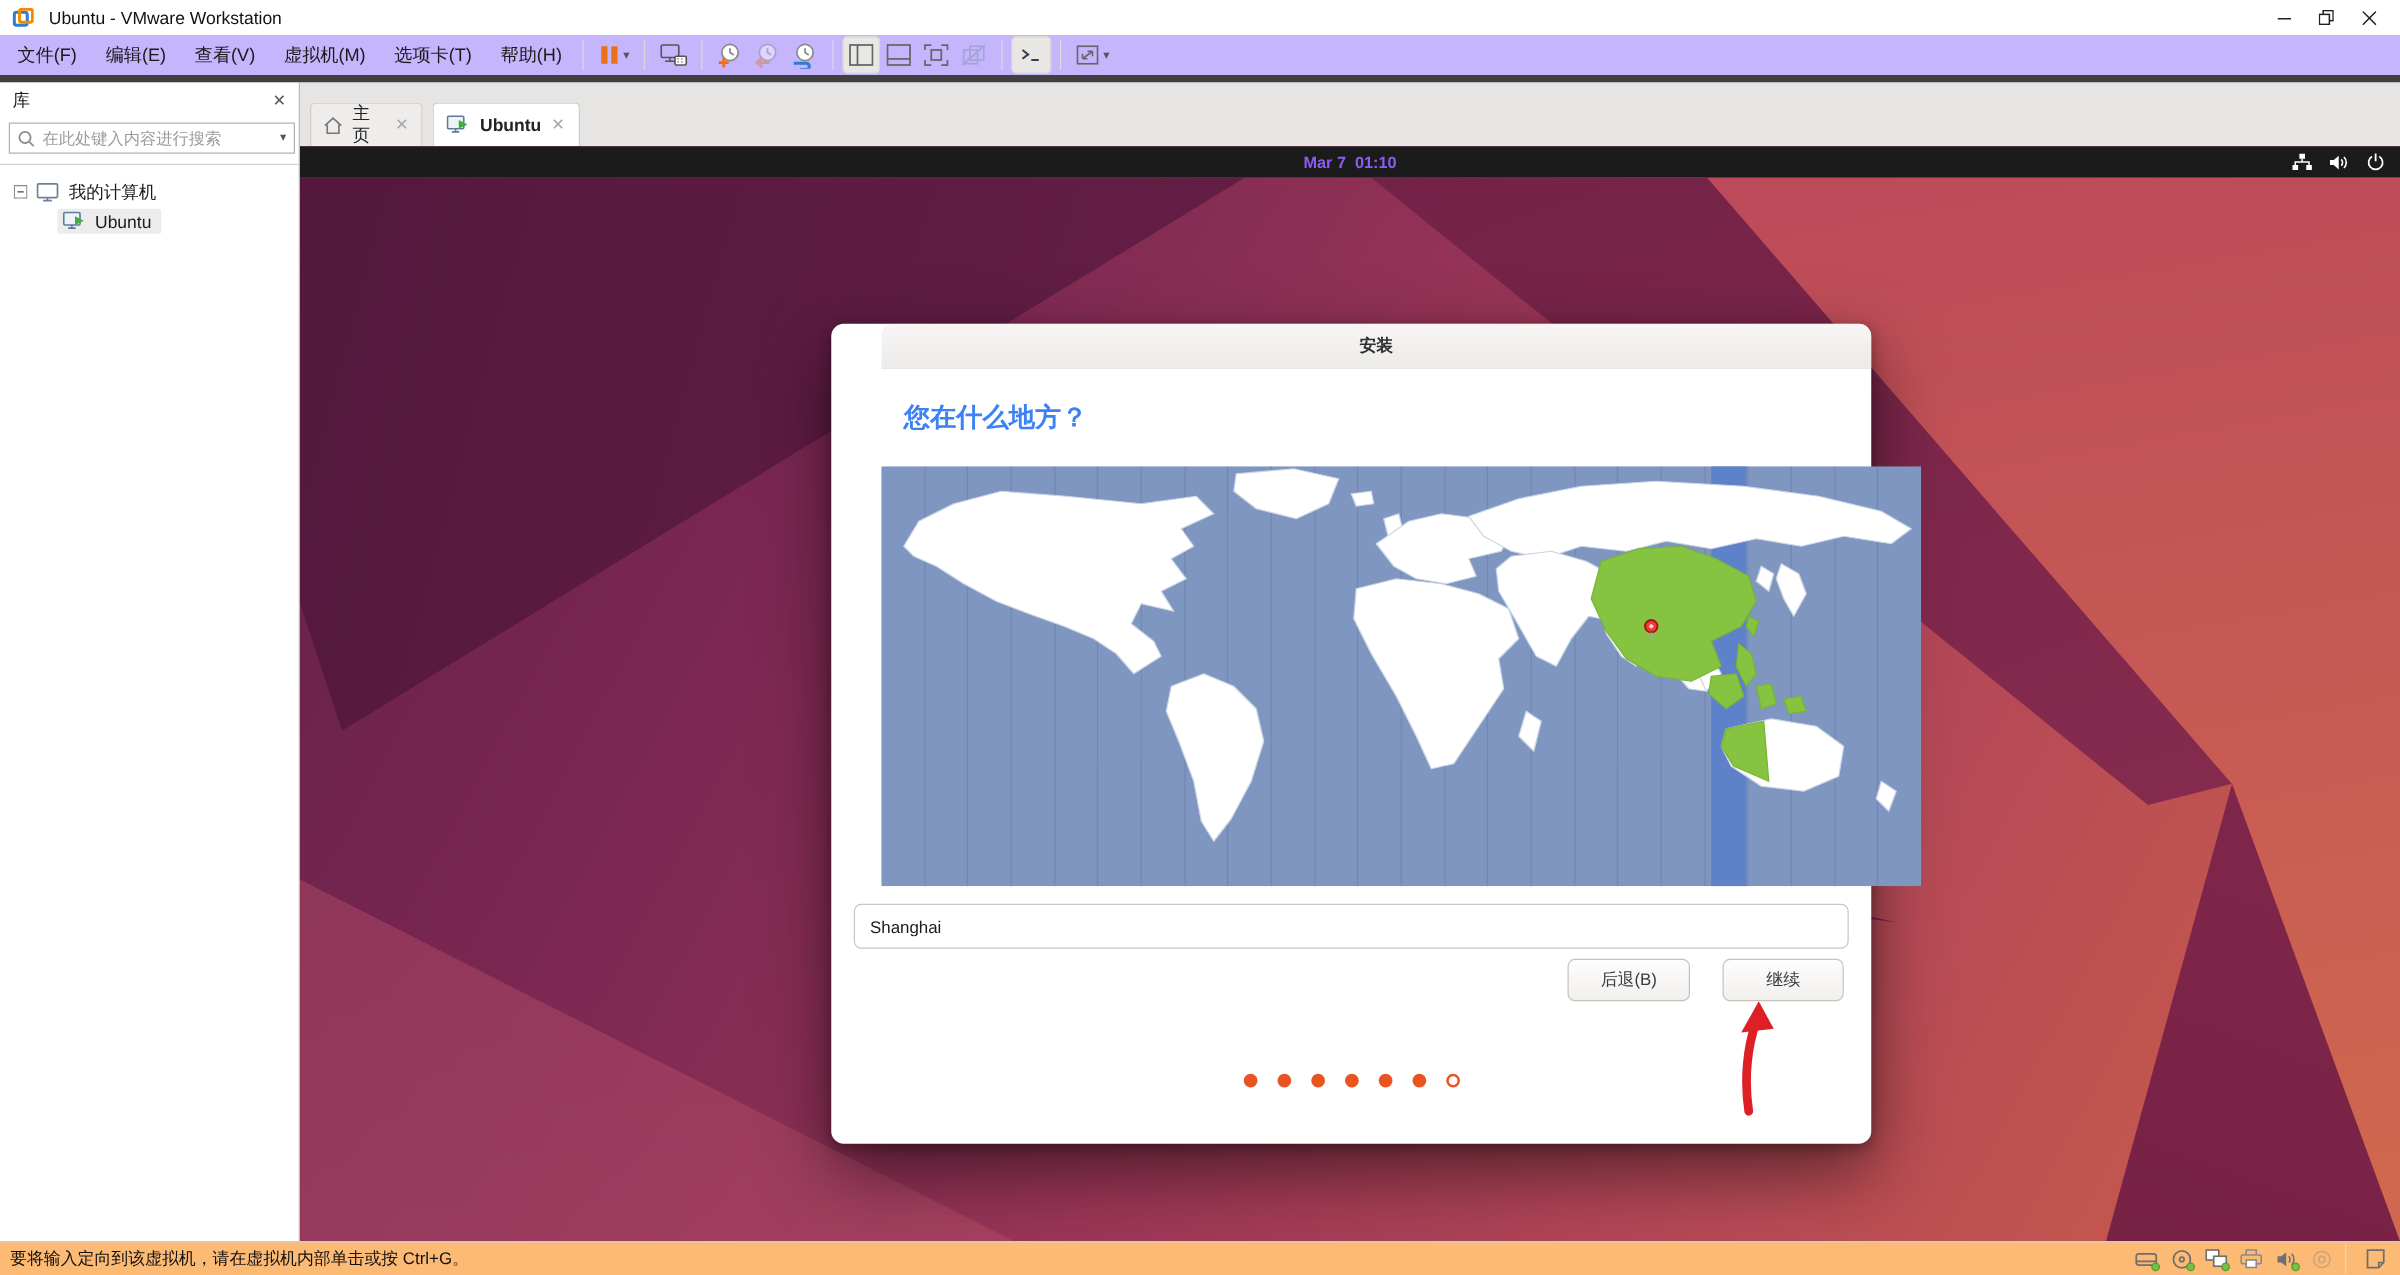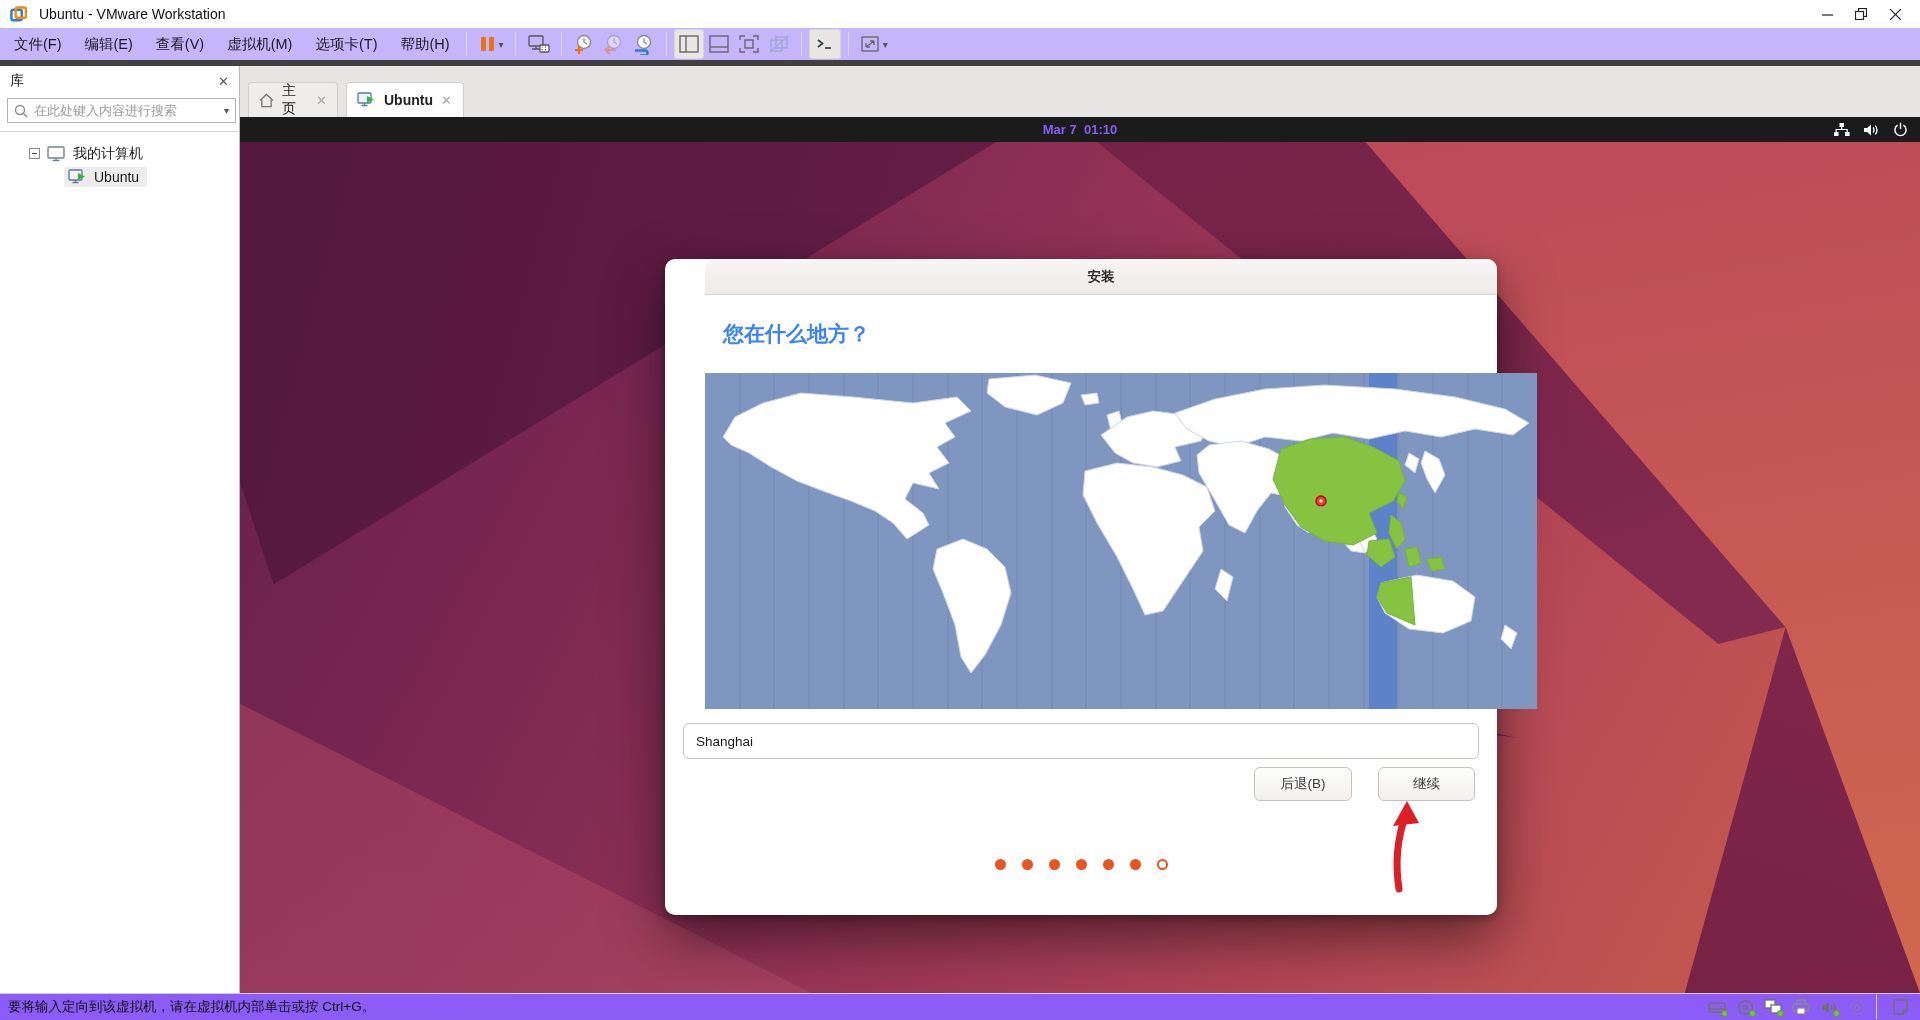--- a/index.html
+++ b/index.html
@@ -23,21 +23,21 @@
   .caret { font-size:10px; color:#555; margin-left:3px; }
 
   
   .sidebar { position:absolute; left:0; top:66px; width:240px; height:927px; background:#fff; border-right:1px solid #bdbbb9; }
   .lib-header { height:30px; display:flex; align-items:center; padding:0 10px; }
   .lib-title { font-size:14px; color:#1a1a1a; flex:1; }
   .x-glyph { color:#5b5b5b; font-size:13px; }
   .searchrow { margin:2px 3px 8px 7px; height:25px; border:1px solid #b5b3b1; display:flex; align-items:center; padding:0 6px; background:#fff; }
   .searchrow input { border:0; outline:0; flex:1; font-size:13px; color:#333; margin-left:6px; font-family:inherit; }
   .searchrow input::placeholder { color:#9b9b9b; }
-  .tree { border-top:1px solid #d4d2d0; padding-top:10px;padding-left:18px; }
+  .tree { border-top:1px solid #d4d2d0; padding-top:10px; }
   .tree-row { display:flex; align-items:center; height:23px; font-size:14px; color:#1a1a1a; }
   .tree-row .lbl { margin-left:7px; }
   .row-root { padding-left:11px; }
   .row-vm { padding-left:46px; }
   .vm-hl { display:flex; align-items:center; background:#ececec; border-radius:2px; padding:2px 8px 2px 4px; }
 
   
   .content { position:absolute; left:240px; top:66px; width:1680px; height:927px; }
   .tabstrip { position:absolute; left:0; top:0; width:100%; height:51px; background:#e7e5e3; }
   .tab { position:absolute; bottom:0; height:35px; display:flex; align-items:center; border:1px solid #d0cecc; border-bottom:0; border-radius:4px 4px 0 0; padding:0 10px; }
@@ -77,21 +77,21 @@
   .gbtn { height:34px; background:linear-gradient(#fdfdfd,#f2f0ee); border:1px solid #c8c2bc; border-radius:6px;
     font-size:13.5px; color:#3a3a3a; display:flex; align-items:center; justify-content:center; font-family:inherit; }
   .gbtn.back { width:98px; } .gbtn.cont { width:97px; }
   .dots { position:absolute; left:0; top:600px; width:832px; display:flex; justify-content:center; gap:16px; }
   .dot { width:11px; height:11px; border-radius:50%; border:2px solid #e95420; background:#fff; }
   .dot.filled { background:#e95420; }
 
   .arrow-annot { position:absolute; left:1133px; top:684px; }
 
   
-  .statusbar { position:absolute; left:0; top:993px; width:1920px; height:27px; background:#8b5cf6; border-top:1px solid #cfcdcb;
+  .statusbar { position:absolute; left:0; top:993px; width:1920px; height:27px; background:#fdba74; border-top:1px solid #cfcdcb;
     display:flex; align-items:center; padding:0 8px; }
   .status-msg { font-size:13.5px; color:#111; flex:1; }
   .dev { position:relative; width:24px; height:20px; display:flex; align-items:center; justify-content:center; margin-left:4px; }
   .gdot { position:absolute; right:1px; bottom:0; width:7px; height:7px; border-radius:50%; background:#76c043; border:1px solid #5a9a2e; }
   .dev.disabled { opacity:.4; }
 </style>
 </head>
 <body>
 
 <div class="titlebar">

